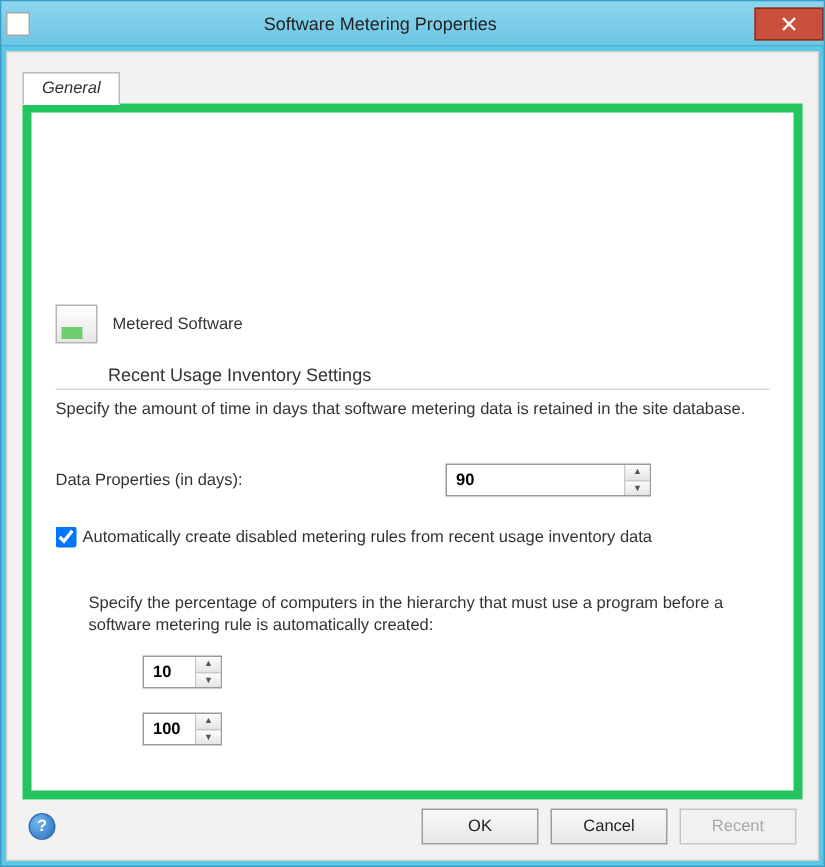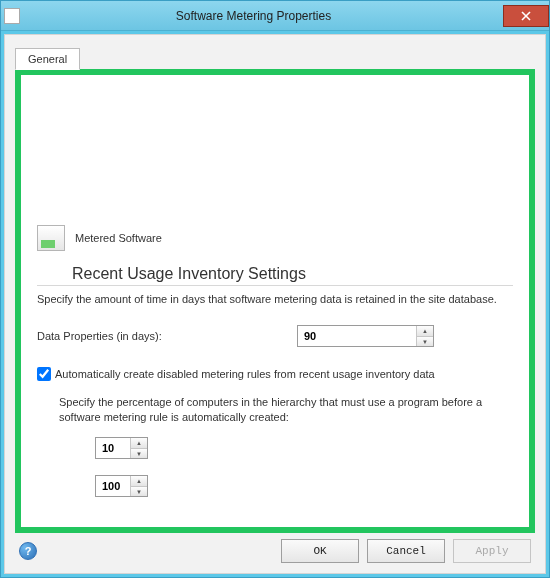--- a/index.html
+++ b/index.html
@@ -68,20 +68,21 @@
     }
     .tab {
       background: #fff;
       border: 1px solid #bcbcbc;
       border-bottom: 1px solid #fff;
       padding: 4px 12px;
       font-size: 11px;
       color: #333;
       position: relative;
       top: 1px;
+      font-style: italic;
     }
     .tab-panel {
       flex: 1;
       background: #fff;
       border: 6px solid #22c55e;
       padding: 14px 16px;
       display: flex;
       flex-direction: column;
       justify-content: flex-end;
     }
@@ -98,23 +99,23 @@
       position: relative;
     }
     .header-icon::after {
       content: "";
       position: absolute;
       bottom: 2px; left: 3px;
       width: 14px; height: 8px;
       background: #6fcf6f;
     }
     .header-text { font-size: 11px; color: #333; }
-    .group-title { font-size: 16px; color: #333; margin-bottom: 2px; padding-left: 35px; }
+    .group-title { font-size: 12px; color: #333; margin-bottom: 2px; padding-left: 35px; }
     .group-rule { border: none; border-top: 1px solid #d8d8d8; margin-bottom: 6px; }
-    .desc { font-size: 11px; color: #333; line-height: 1.35; margin-bottom: 18px; }
+    .desc { font-size: 11px; color: #333; line-height: 1.35; margin-bottom: 28px; }
     .row {
       display: flex;
       align-items: center;
       margin-bottom: 20px;
     }
     .row-label { width: 260px; font-size: 11px; color: #333; }
     .spinner {
       display: inline-flex;
       border: 1px solid #9a9a9a;
       height: 22px;
@@ -154,21 +155,21 @@
       display: flex;
       align-items: center;
       gap: 4px;
       margin-bottom: 14px;
     }
     .check-row input[type="checkbox"] {
       width: 14px; height: 14px;
     }
     .check-label { font-size: 11px; color: #333; }
     .subsection { padding-left: 22px; }
-    .subdesc { font-size: 11px; color: #333; line-height: 1.35; margin-bottom: 12px; }
+    .subdesc { font-size: 11px; color: #333; line-height: 1.35; margin-bottom: 12px; margin-top: 16px; }
     .sub-spinner { margin-bottom: 16px; padding-left: 36px; }
     .footer {
       display: flex;
       align-items: center;
       padding: 6px 4px 2px 4px;
       gap: 8px;
     }
     .help-icon {
       width: 18px; height: 18px;
       border-radius: 50%;
@@ -181,21 +182,21 @@
       font-size: 11px;
       font-weight: bold;
     }
     .footer-spacer { flex: 1; }
     .btn {
       min-width: 78px;
       height: 24px;
       background: linear-gradient(to bottom, #fafafa, #e6e6e6);
       border: 1px solid #9e9e9e;
       font-size: 11px;
-      font-family: Liberation Mono, monospace;
+      font-family: Liberation Sans, sans-serif;
       color: #222;
     }
     .btn.disabled {
       color: #a9a9a9;
       border-color: #c5c5c5;
       background: #f1f1f1;
     }
   </style>
 </head>
 <body>
@@ -265,16 +266,16 @@
           </div>
         </div>
       </div>
     </div>
 
     <div class="footer">
       <div class="help-icon">?</div>
       <div class="footer-spacer"></div>
       <button class="btn">OK</button>
       <button class="btn">Cancel</button>
-      <button class="btn disabled">Apply</button>
+      <button class="btn disabled">Recent</button>
     </div>
   </div>
 </div>
 
 </body></html>

